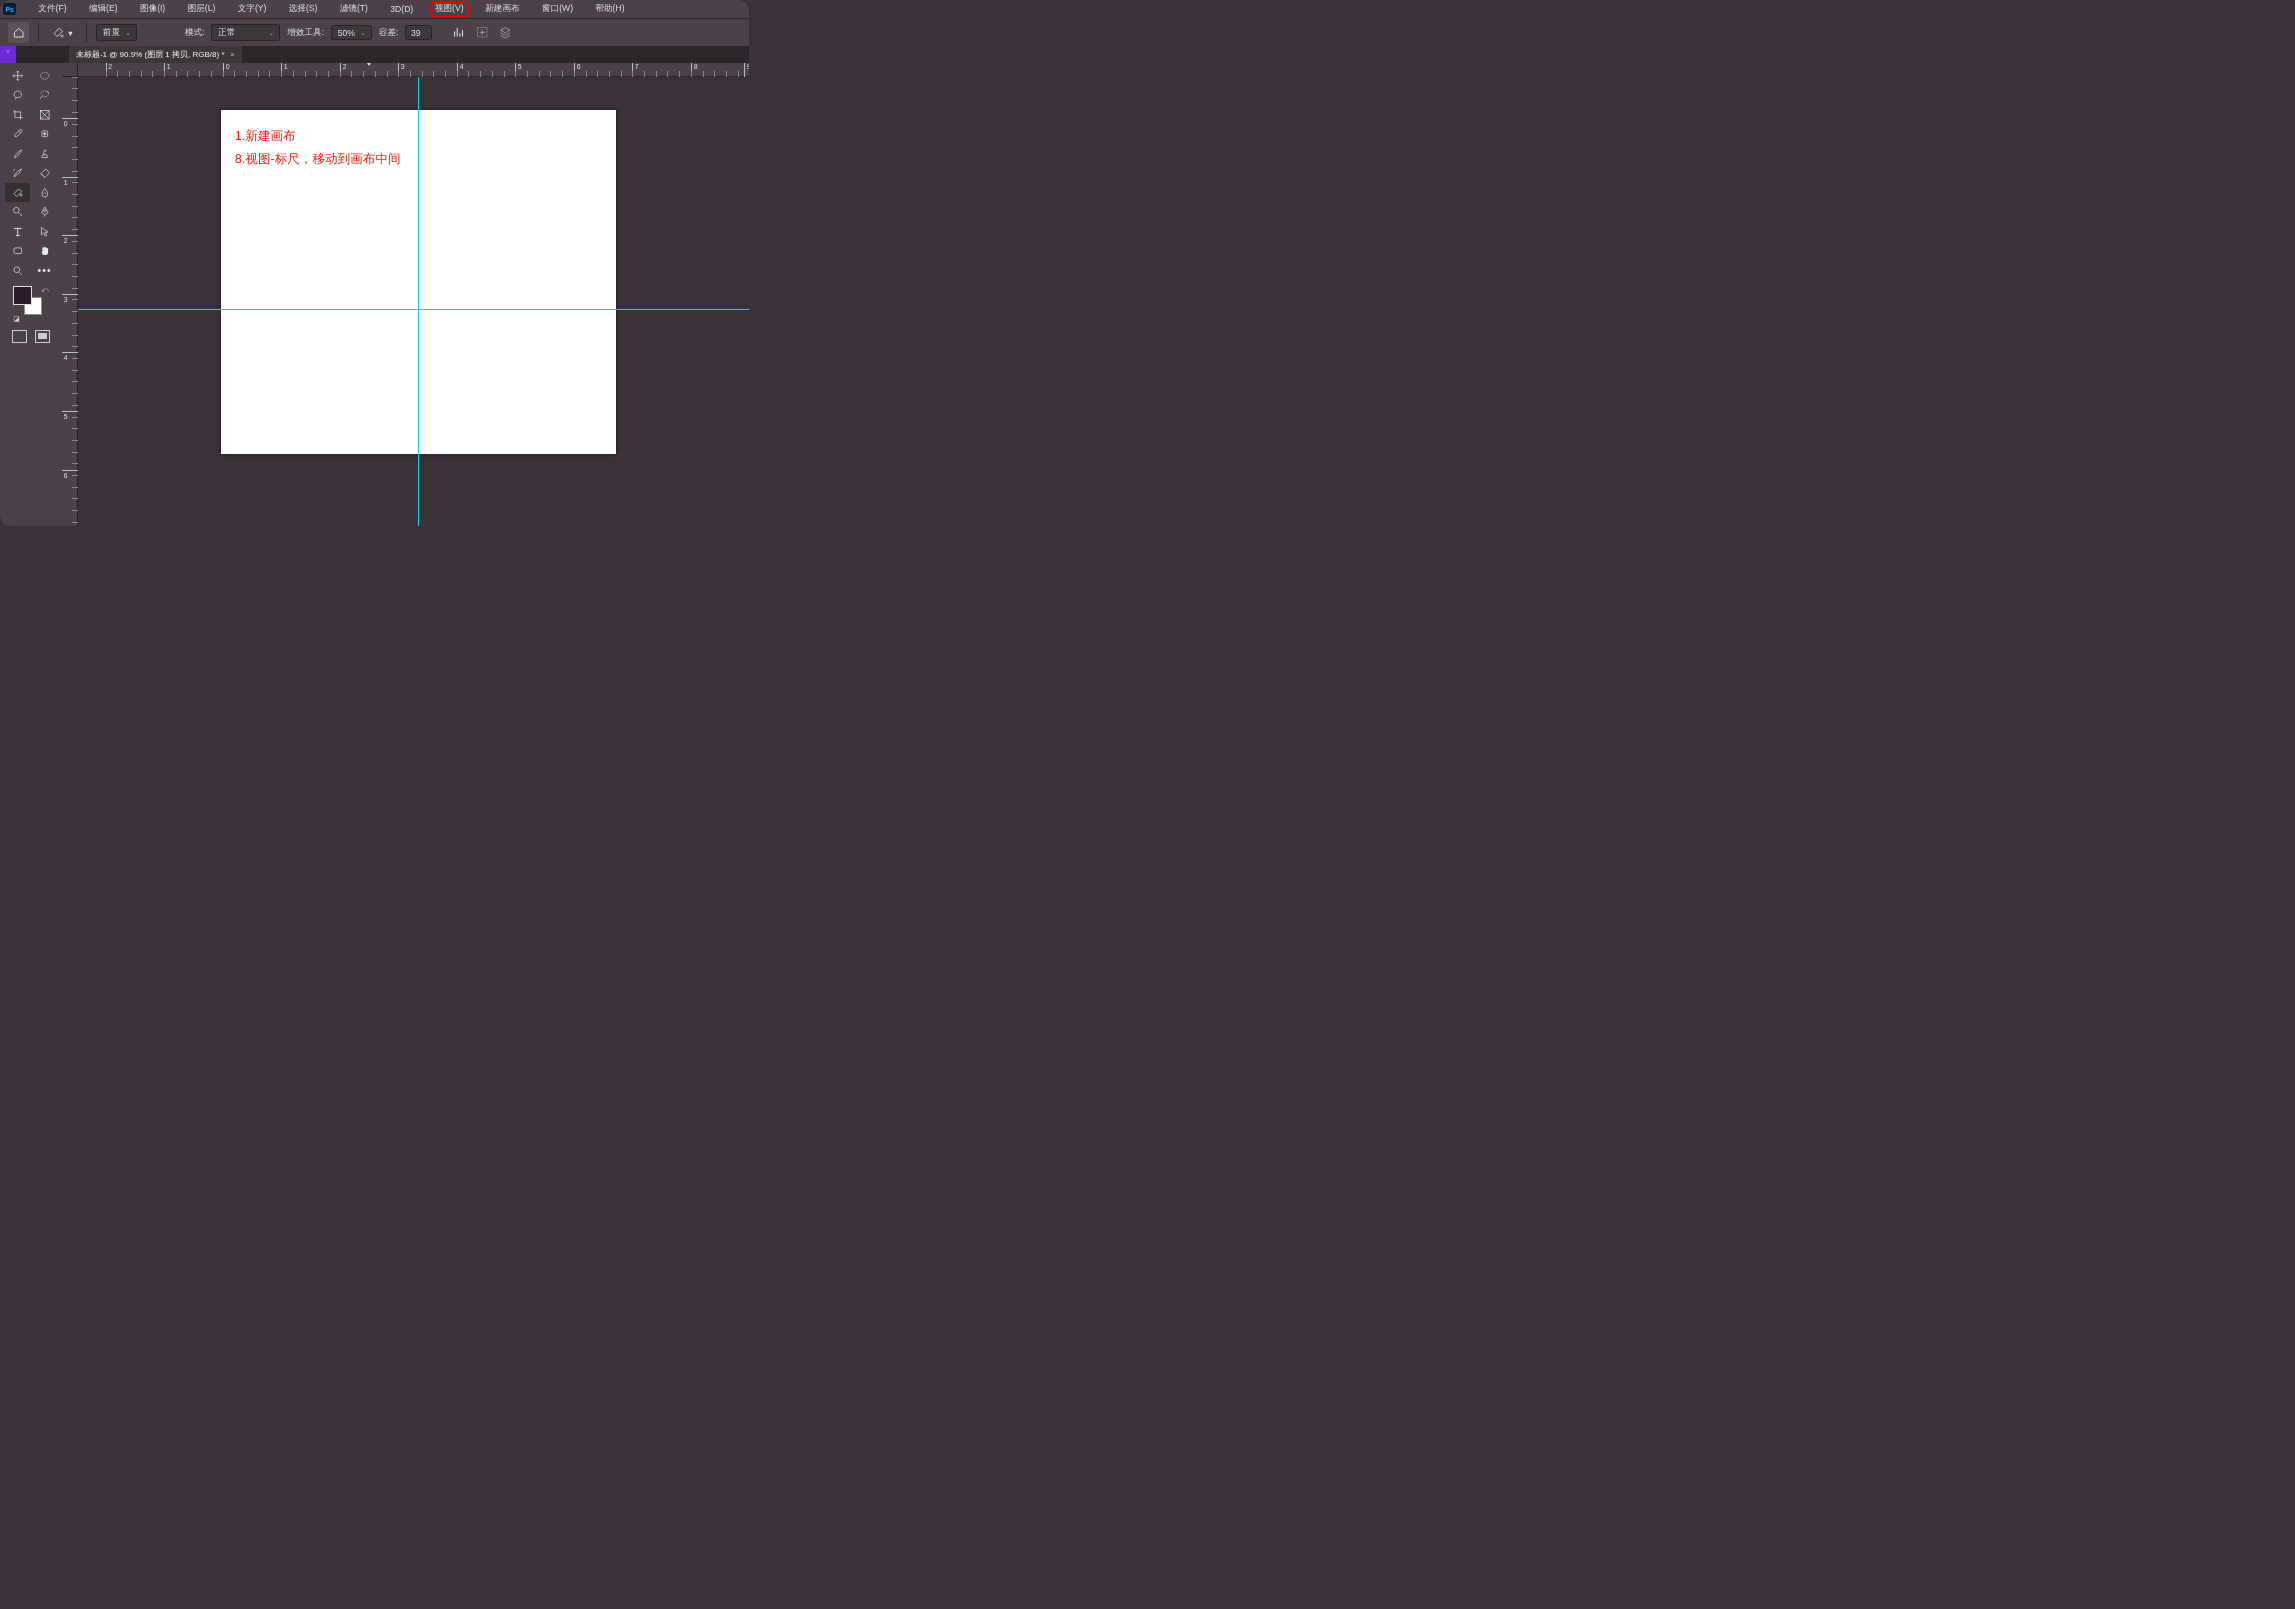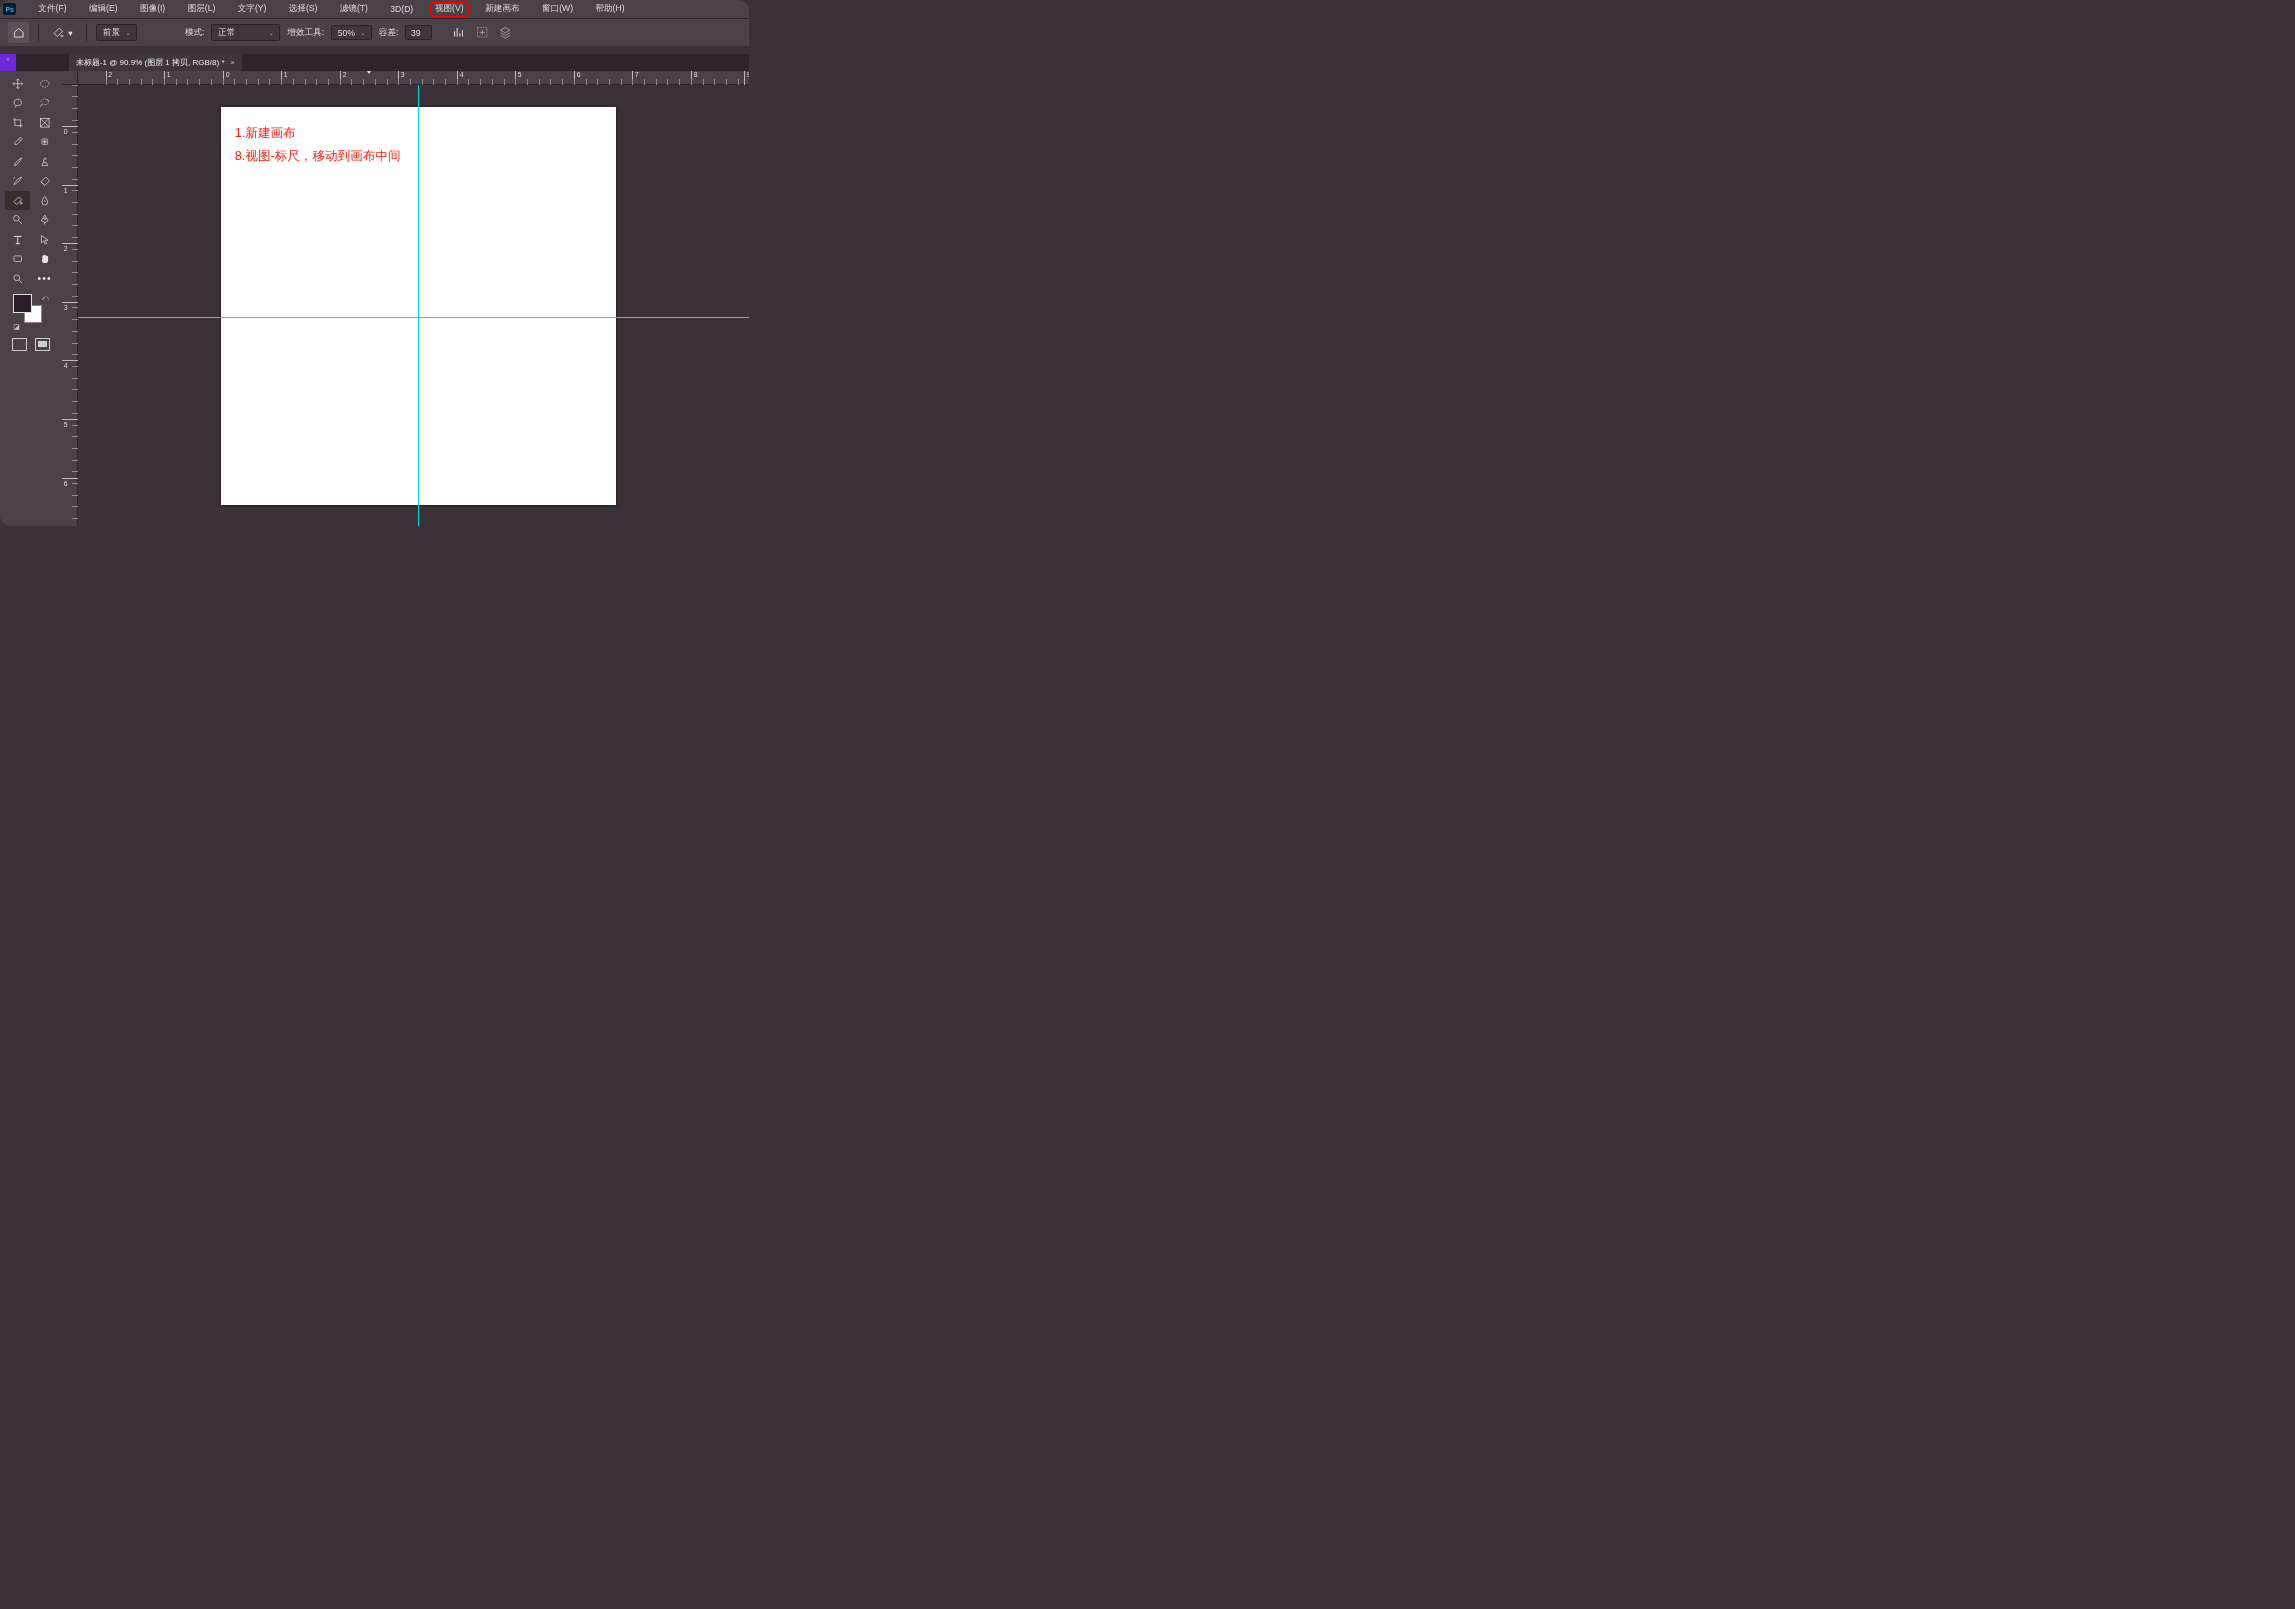--- a/index.html
+++ b/index.html
@@ -80,21 +80,21 @@
     border-radius:1.7px;
     padding:1.7px 4.6px;
     min-width:26.4px;
     text-align:left;
   }
   .opt-icon {
     width:16px; height:16px;
     display:flex; align-items:center; justify-content:center;
   }
   
-  .tabstrip-row { display:flex; background:#6d28d9;margin-top:8px; }
+  .tabstrip-row { display:flex; background:#6d28d9; }
   .collapse-chevrons {
     width:16px;
     color:#aaa; font-size:6.3px;
     display:flex; align-items:flex-start; justify-content:center;
     padding-top:2.3px;
   }
   .tabstrip {
     flex:1;
     display:flex;
     align-items:flex-end;
@@ -591,21 +591,21 @@
         <div class="tickminor" style="top: 375px;"></div>
         <div class="tickminor" style="top: 386px;"></div>
         <div class="tickminor" style="top: 398px;"></div>
         <div class="tickminor" style="top: 410px;"></div>
         <div class="tickminor" style="top: 421px;"></div>
         <div class="tickminor" style="top: 433px;"></div>
         <div class="tickminor" style="top: 445px;"></div>
       </div>
 
     <div class="canvas-bg">
-      <div class="doc-canvas" style="left:143px; top:22px; width:395px; height:398px;">
+      <div class="doc-canvas" style="left:143px; top:33px; width:395px; height:344px;">
         <div class="annot" style="left:13.8px; top:15px;">
           <div>1.新建画布</div>
           <div>8.视图-标尺，移动到画布中间</div>
         </div>
       </div>
 
       <div class="guide-v" style="left:340px"></div>
       <div class="guide-h" style="top:232px"></div>
     </div>
   </div>

